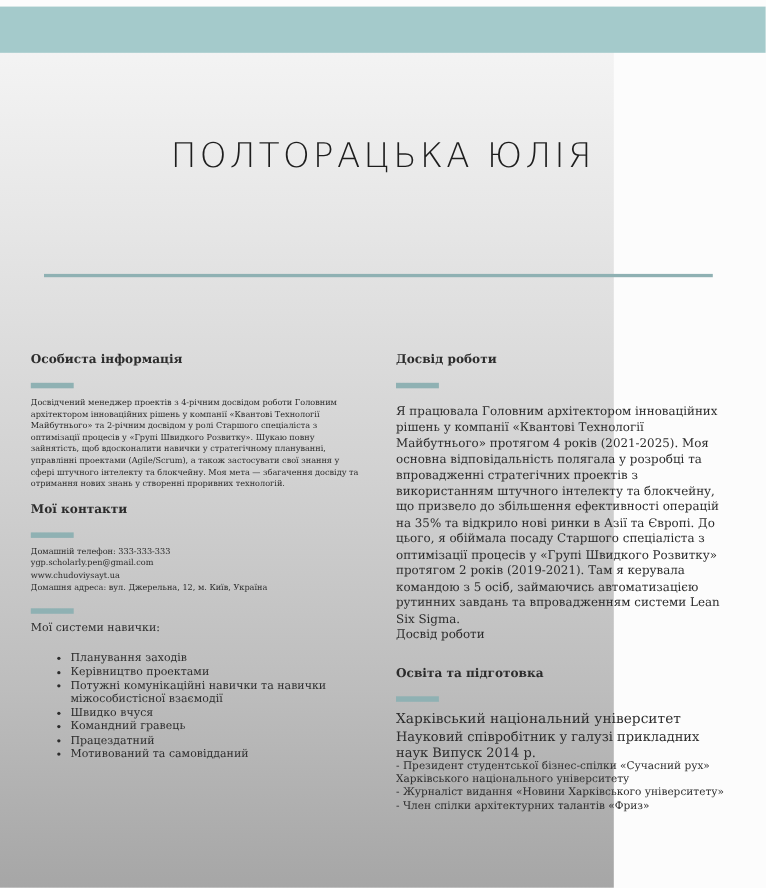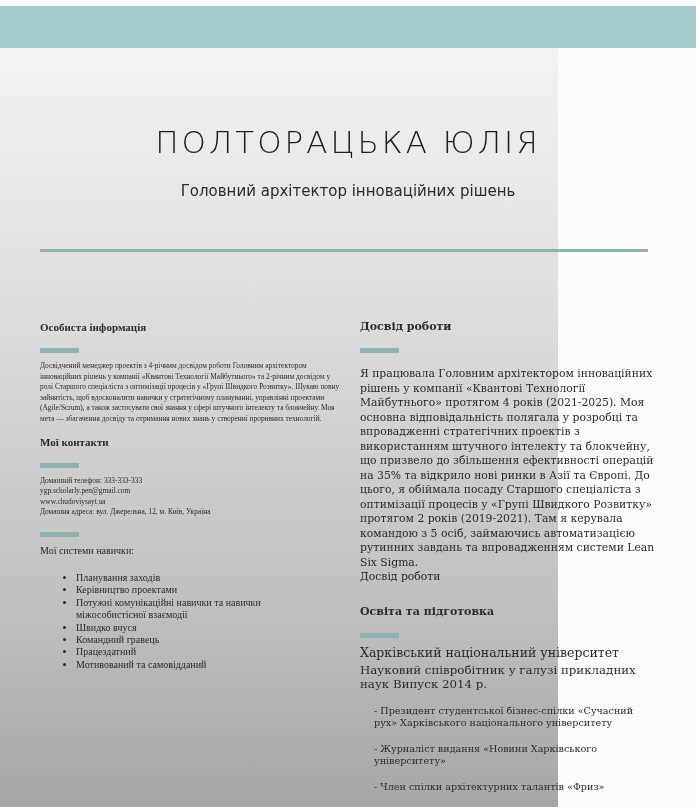--- a/index.html
+++ b/index.html
@@ -25,41 +25,40 @@
     }
     .job-title {
       position: absolute; left: 0; top: 176px; width: 696px; text-align: center;
       font-family: "DejaVu Sans", sans-serif; font-size: 15px; color: #2a2a2a;
     }
     .divider {
       position: absolute; left: 40px; top: 243px; width: 608px; height: 3px;
       background: #8fb1b3;
     }
     .col { position: absolute; }
-    .col-left { left: 40px; top: 314px; width: 300px; font-family: Liberation Serif, serif; }
+    .col-left { left: 28px; top: 314px; width: 300px; }
     .col-right { left: 360px; top: 314px; width: 300px; }
     .sec-title { font-size: 11px; color: #2c2c2c; margin: 0; line-height: 14px; }
     .accent { width: 39px; height: 5px; background: #8fb1b3; margin: 14px 0 8px 0; }
     .small-text { font-size: 7.4px; line-height: 10.6px; color: #2b2b2b; margin: 0; }
     .contact-line { font-size: 7.4px; line-height: 10.6px; }
     .skills-intro { font-size: 10px; margin: 0 0 10px 0; }
     ul.skills { margin: 16px; padding-left: 20px; font-size: 10px; line-height: 12.4px; }
     ul.skills li { padding-left: 0; }
     .exp-text { font-size: 10.8px; line-height: 14.5px; margin: 0; }
     .edu-school { font-size: 12.5px; line-height: 17px; margin: 0; }
     .edu-degree { font-size: 11.8px; line-height: 14px; margin: 2px 0 0 0; }
-    .edu-item { font-size: 9.6px; line-height: 12px; margin: 14px; }
+    .edu-item { font-size: 9.6px; line-height: 12px; margin: 0; }
   </style>
 </head>
 <body>
 
 <div class="page">
   <div class="top-band"></div>
   <div class="name">ПОЛТОРАЦЬКА ЮЛІЯ</div>
-  <div class="job-title">Головний архітектор інноваційних рішень</div>
   <div class="divider"></div>
 
   <div class="col col-left">
     <section>
       <h2 class="sec-title">Особиста інформація</h2>
       <div class="accent"></div>
       <p class="small-text">Досвідчений менеджер проектів з 4-річним досвідом роботи Головним архітектором інноваційних рішень у компанії «Квантові Технології Майбутнього» та 2-річним досвідом у ролі Старшого спеціаліста з оптимізації процесів у «Групі Швидкого Розвитку». Шукаю повну зайнятість, щоб вдосконалити навички у стратегічному плануванні, управлінні проектами (Agile/Scrum), а також застосувати свої знання у сфері штучного інтелекту та блокчейну. Моя мета — збагачення досвіду та отримання нових знань у створенні проривних технологій.</p>
     </section>
 
     <section style="margin-top:10px;">

